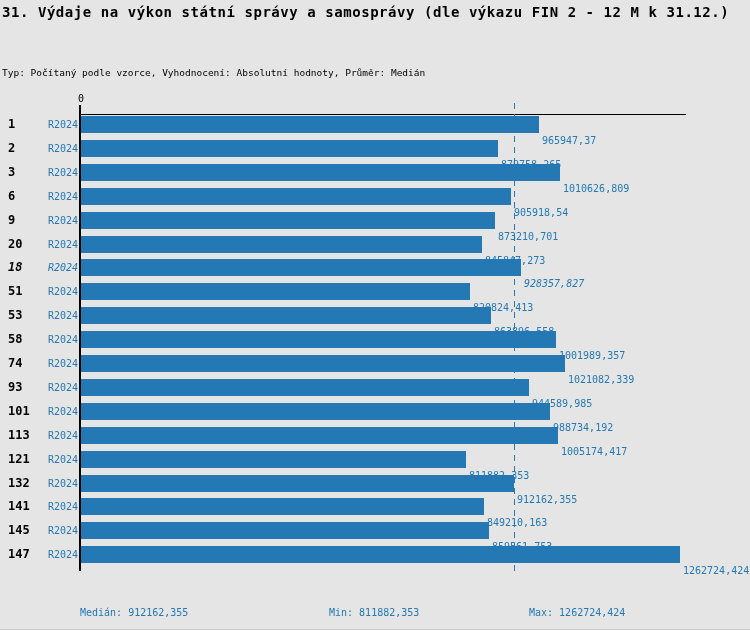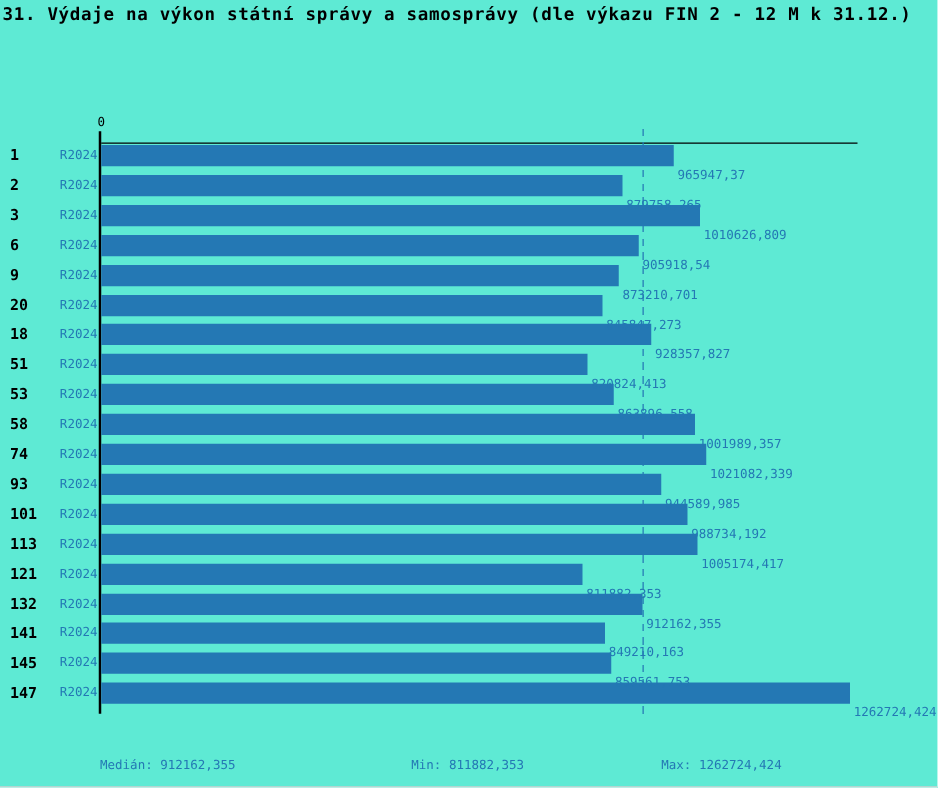--- a/index.html
+++ b/index.html
@@ -1,17 +1,17 @@
 <!DOCTYPE html>
 <html><head>
 <meta charset="utf-8">
 <style>
   html,body{margin:0;padding:0;background:#fff;}
   #canvas{
-    position:relative;width:750px;height:630px;background:#5eead4;overflow:hidden;
+    position:relative;width:750px;height:630px;background:#e5e5e5;overflow:hidden;
     font-family:"DejaVu Sans Mono",monospace;color:#000;
     border-bottom:1px solid #cfcfcf;box-sizing:border-box;
   }
   .title{position:absolute;left:2px;font-size:14px;font-weight:bold;letter-spacing:0.55px;white-space:nowrap;}
   #title1{top:4px;}
   #title2{top:42px;}
   #subtitle{position:absolute;left:2px;top:67px;font-size:9.5px;white-space:nowrap;}
   #zero-label{position:absolute;left:81px;top:93px;transform:translateX(-50%);font-size:10px;}
   #axis-h{position:absolute;left:81px;top:114px;width:605px;height:1px;background:#000;}
   #axis-v{position:absolute;left:79px;top:105px;width:2px;height:466px;background:#000;}
@@ -28,20 +28,21 @@
   #footer-period{left:80px;top:585px;}
   #footer-median{left:80px;top:607px;}
   #footer-min{left:329px;top:607px;}
   #footer-max{left:529px;top:607px;}
 </style>
 </head>
 <body>
 
 <div id="canvas">
   <div class="title" id="title1">31. Výdaje na výkon státní správy a samosprávy (dle výkazu FIN 2 - 12 M k 31.12.)</div>
+  <div id="subtitle">Typ: Počítaný podle vzorce, Vyhodnocení: Absolutní hodnoty, Průměr: Medián</div>
 
   <div id="zero-label">0</div>
   <div id="axis-h"></div>
   <div id="axis-v"></div>
   <div id="median-line" style="left: 514px; background: repeating-linear-gradient(rgb(36, 120, 180) 0px, rgb(36, 120, 180) 6px, transparent 6px, transparent 11px);"></div>
 
   <div id="rows">
       <div class="row" style="top: 116px;">
     <span class="row-num">1</span>
     <span class="row-series">R2024</span>
@@ -71,21 +72,21 @@
     <span class="row-series">R2024</span>
     <div class="bar" style="width: 414px;"></div>
     <span class="row-value" style="left: 498px;">873210,701</span>
   </div>
       <div class="row" style="top: 236px;">
     <span class="row-num">20</span>
     <span class="row-series">R2024</span>
     <div class="bar" style="width: 401px;"></div>
     <span class="row-value" style="left: 485px;">845847,273</span>
   </div>
-      <div class="row" style="top: 259px;">
+      <div class="row" style="top: 259px; font-style: italic;">
     <span class="row-num">18</span>
     <span class="row-series">R2024</span>
     <div class="bar" style="width: 440px;"></div>
     <span class="row-value" style="left: 524px;">928357,827</span>
   </div>
       <div class="row" style="top: 283px;">
     <span class="row-num">51</span>
     <span class="row-series">R2024</span>
     <div class="bar" style="width: 389px;"></div>
     <span class="row-value" style="left: 473px;">820824,413</span>

